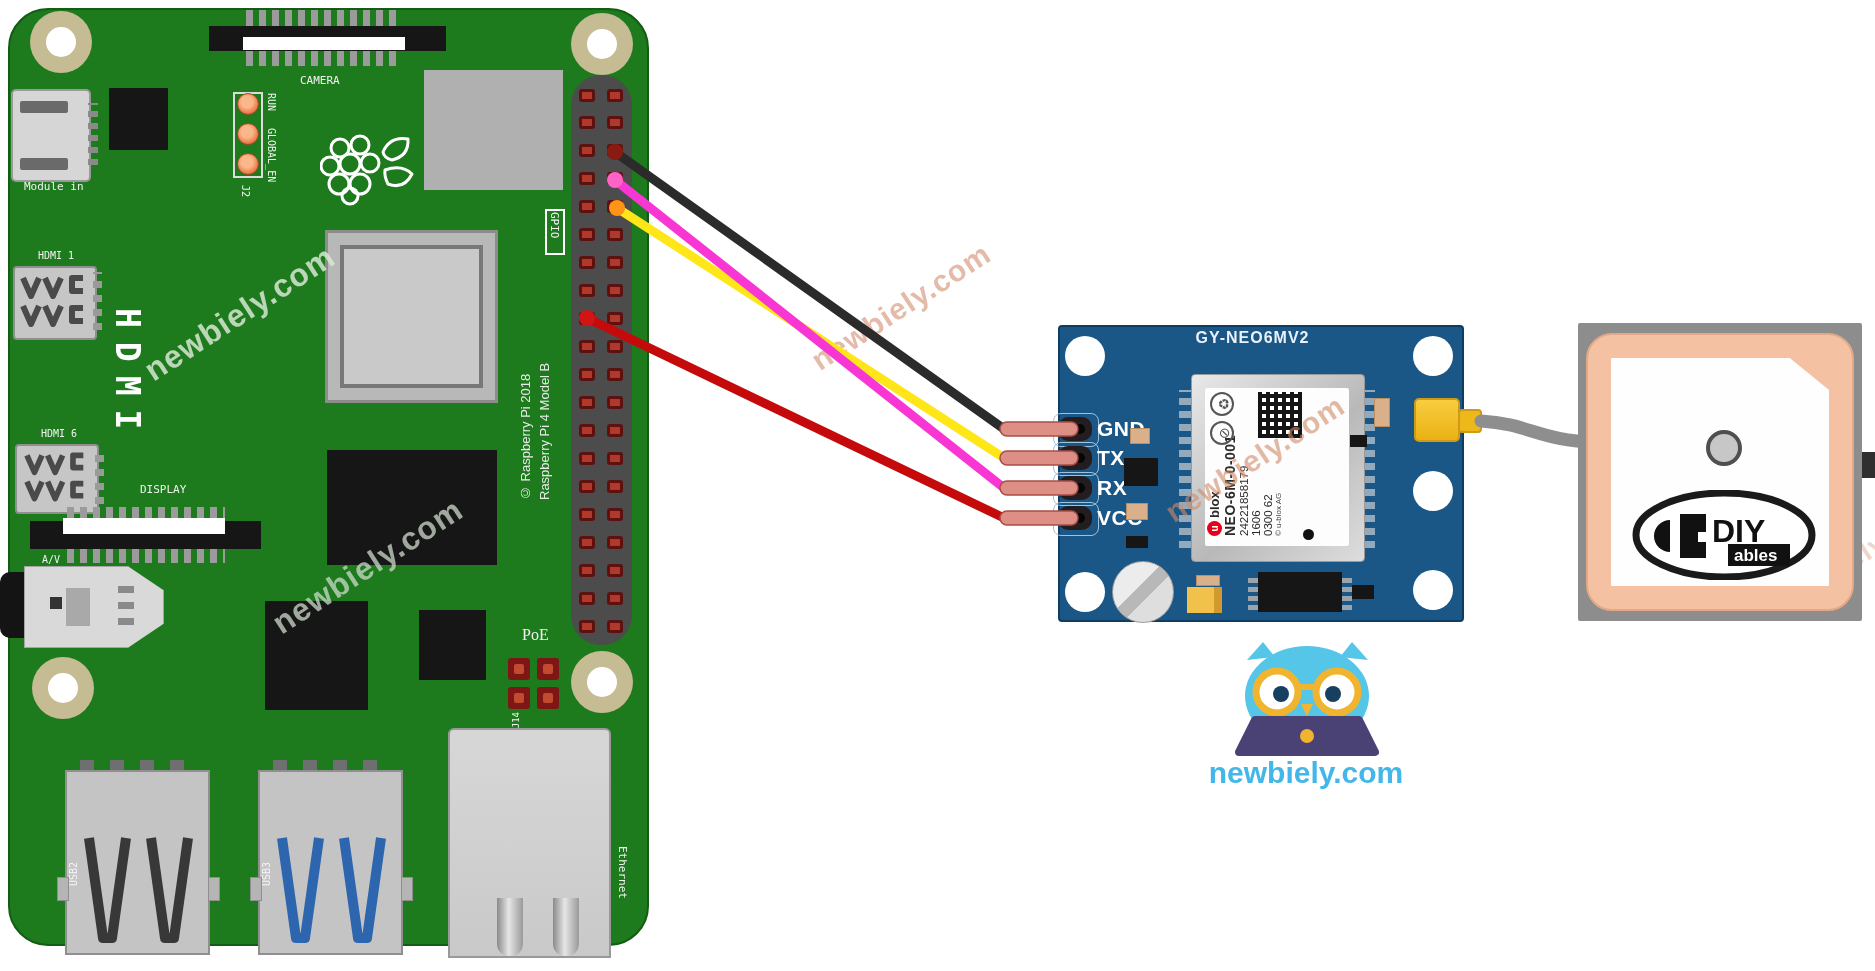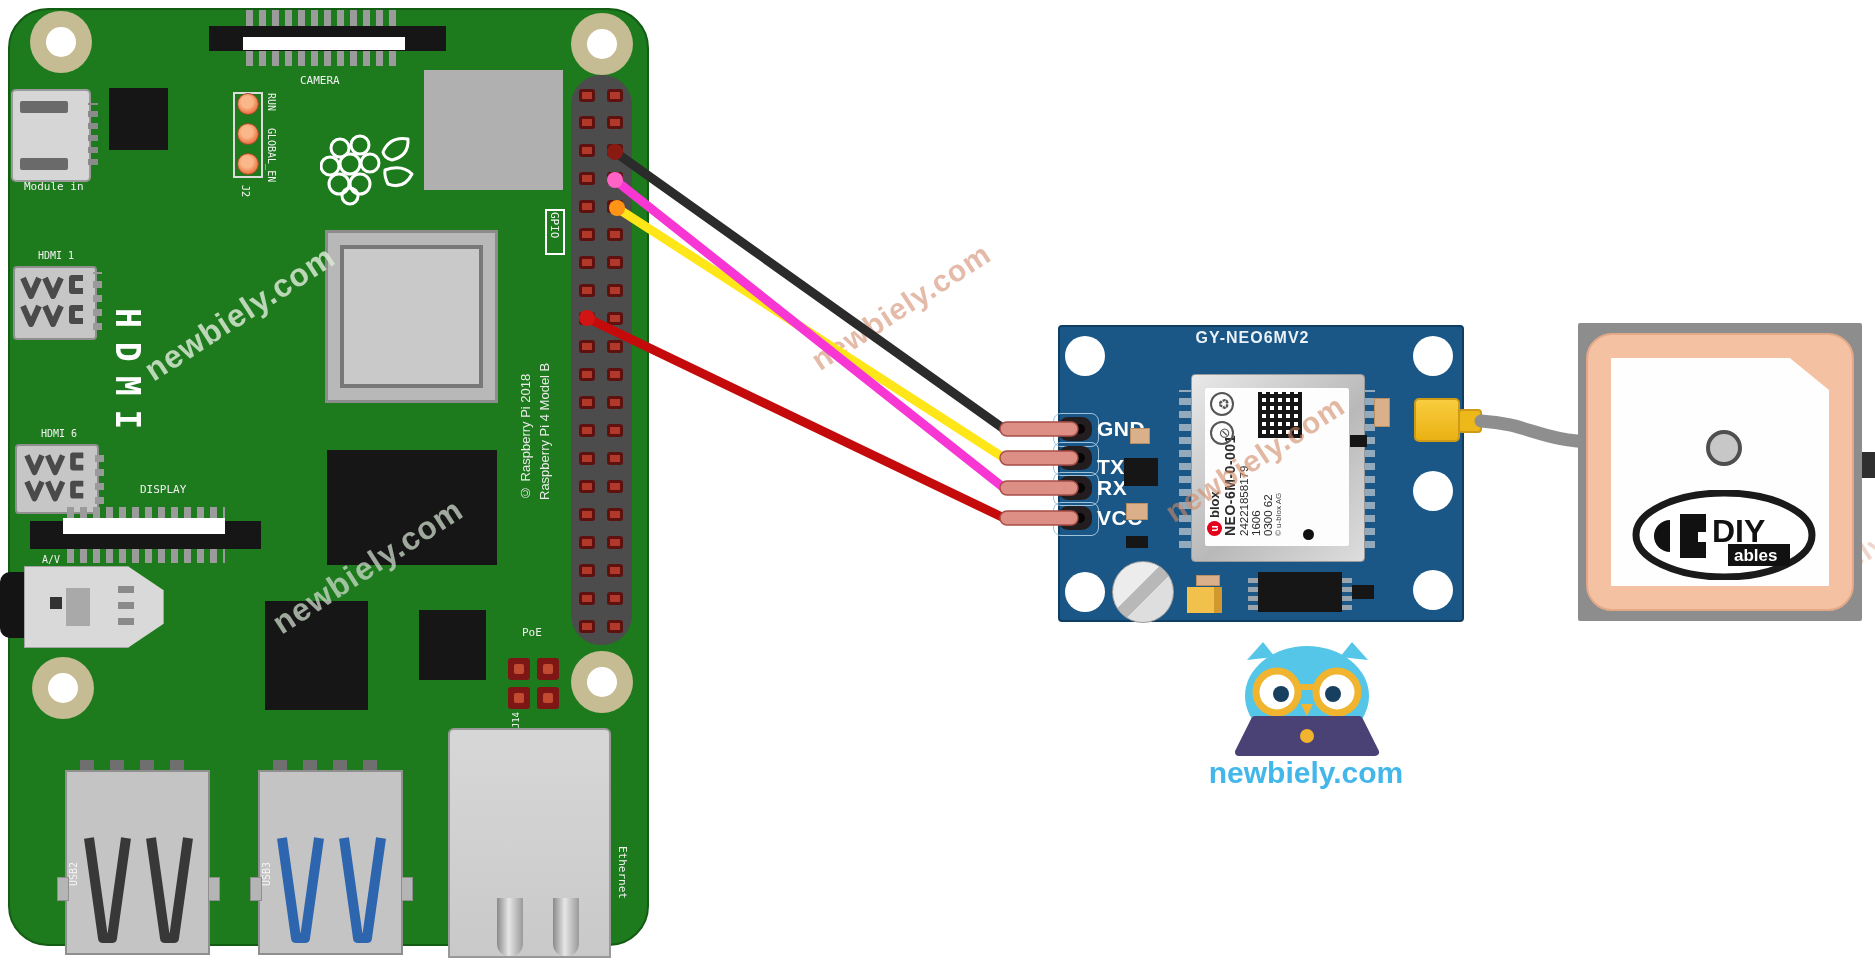--- a/index.html
+++ b/index.html
@@ -139,21 +139,21 @@
   <div class="abs" style="left:50px;top:597px;width:12px;height:12px;background:#333;"></div>
   <div class="abs" style="left:66px;top:588px;width:24px;height:38px;background:#a9a9a9;"></div>
   <div class="abs" style="left:118px;top:586px;width:16px;height:7px;background:#8a8a8a;"></div>
   <div class="abs" style="left:118px;top:602px;width:16px;height:7px;background:#8a8a8a;"></div>
   <div class="abs" style="left:118px;top:618px;width:16px;height:7px;background:#8a8a8a;"></div>
 
   <div class="abs blackc" style="left:327px;top:450px;width:170px;height:115px;"></div>
   <div class="abs blackc" style="left:265px;top:601px;width:103px;height:109px;"></div>
   <div class="abs blackc" style="left:419px;top:610px;width:67px;height:70px;"></div>
 
-  <div class="abs mono" style="left:522px;top:626px;font-size:11px;">PoE</div>
+  <div class="abs mono" style="left:522px;top:626px;font-size:16px;font-family:Liberation Serif, serif;">PoE</div>
   <div class="poe-pin" style="left:508px;top:658px;"></div>
   <div class="poe-pin" style="left:537px;top:658px;"></div>
   <div class="poe-pin" style="left:508px;top:687px;"></div>
   <div class="poe-pin" style="left:537px;top:687px;"></div>
   <div class="abs mono vtxt180" style="left:511px;top:712px;font-size:9px;">J14</div>
 
   <div class="abs" style="left:545px;top:209px;width:20px;height:46px;border:2px solid #fff;box-sizing:border-box;">
     <div class="mono vtxt" style="font-size:11px;margin:1px 0 0 1px;">GPIO</div>
   </div>
   <div class="abs vtxt180" style="left:516px;top:290px;height:210px;font-size:13px;line-height:19px;color:#eaeaea;">
@@ -246,21 +246,21 @@
 
   <div class="gpin-box" style="top:413px;"></div>
   <div class="gpin-box" style="top:442px;"></div>
   <div class="gpin-box" style="top:472px;"></div>
   <div class="gpin-box" style="top:502px;"></div>
   <div class="gpin" style="top:417px;"></div>
   <div class="gpin" style="top:446px;"></div>
   <div class="gpin" style="top:476px;"></div>
   <div class="gpin" style="top:506px;"></div>
   <div class="gpin-label" style="top:417px;">GND</div>
-  <div class="gpin-label" style="top:446px;margin-top:9px;">TX</div>
+  <div class="gpin-label" style="top:446px;">TX</div>
   <div class="gpin-label" style="top:476px;">RX</div>
   <div class="gpin-label" style="top:506px;">VCC</div>
 
   <div class="abs chip-teeth" style="left:1179px;top:390px;"></div>
   <div class="abs chip-teeth" style="left:1363px;top:390px;"></div>
   <div class="abs" style="left:1191px;top:374px;width:172px;height:186px;background:linear-gradient(135deg,#e9e9e9,#b9b9b9 55%,#dddddd);border:1px solid #9a9a9a;border-radius:4px;"></div>
   <div class="abs" style="left:1205px;top:388px;width:144px;height:158px;background:#fdfdfd;border-radius:2px;"></div>
   <div class="abs chip-rot">
     <span style="display:flex;align-items:center;gap:3px;margin-top:2px;">
       <span style="width:15px;height:15px;border-radius:50%;background:#e2001a;color:#fff;font-size:10px;font-weight:bold;text-align:center;line-height:15px;">u</span>

